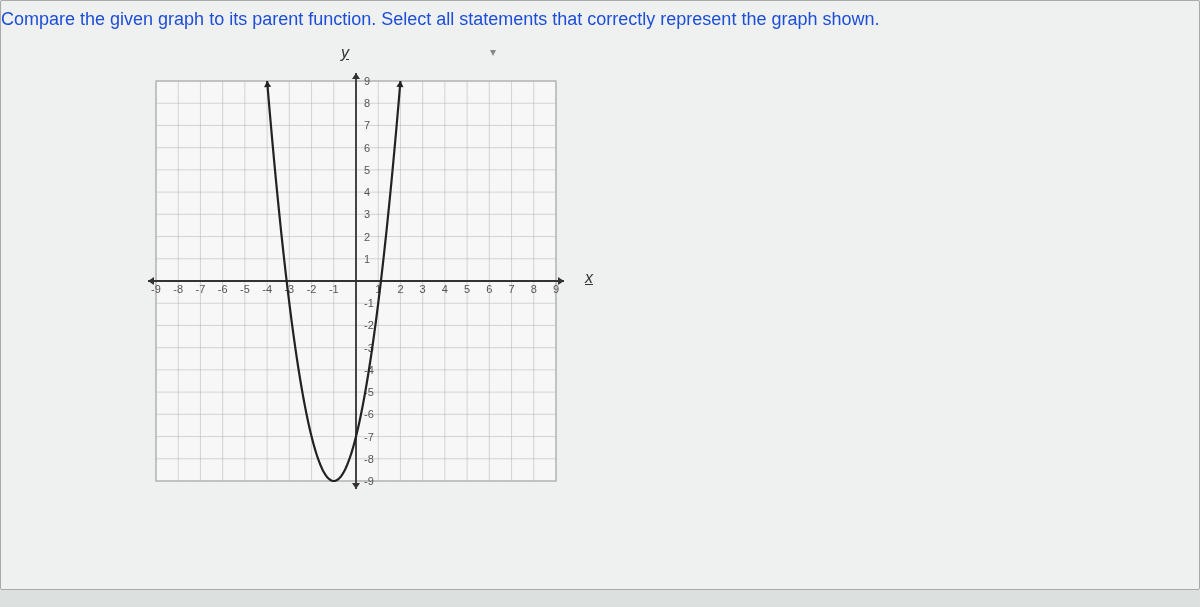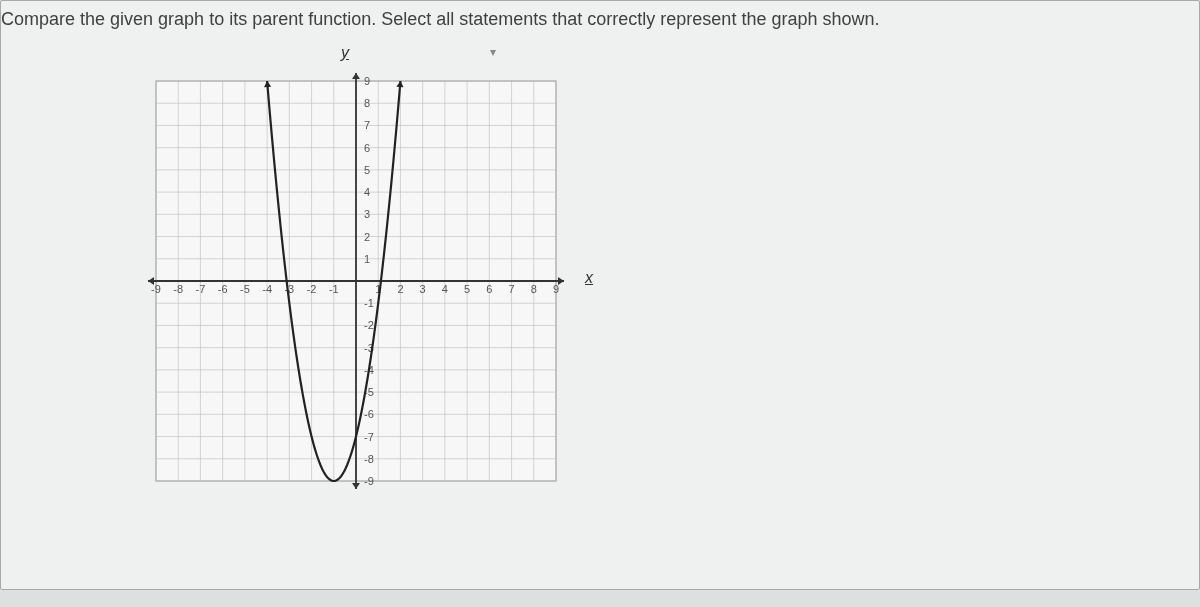--- a/index.html
+++ b/index.html
@@ -18,21 +18,21 @@
     .question-container {
       background: #eff1f0;
       border: 1px solid #a8aaa9;
       margin: 0;
       padding: 8px 0;
       height: 590px;
       border-radius: 2px;
     }
     .question-text {
       font-size: 18px;
-      color: #404040;
+      color: #1d4ed8;
       padding: 0 8px 16px 0;
       font-weight: 400;
     }
     .chart-wrapper {
       position: relative;
       width: 430px;
       height: 430px;
       margin-left: 140px;
       margin-top: 20px;
     }

